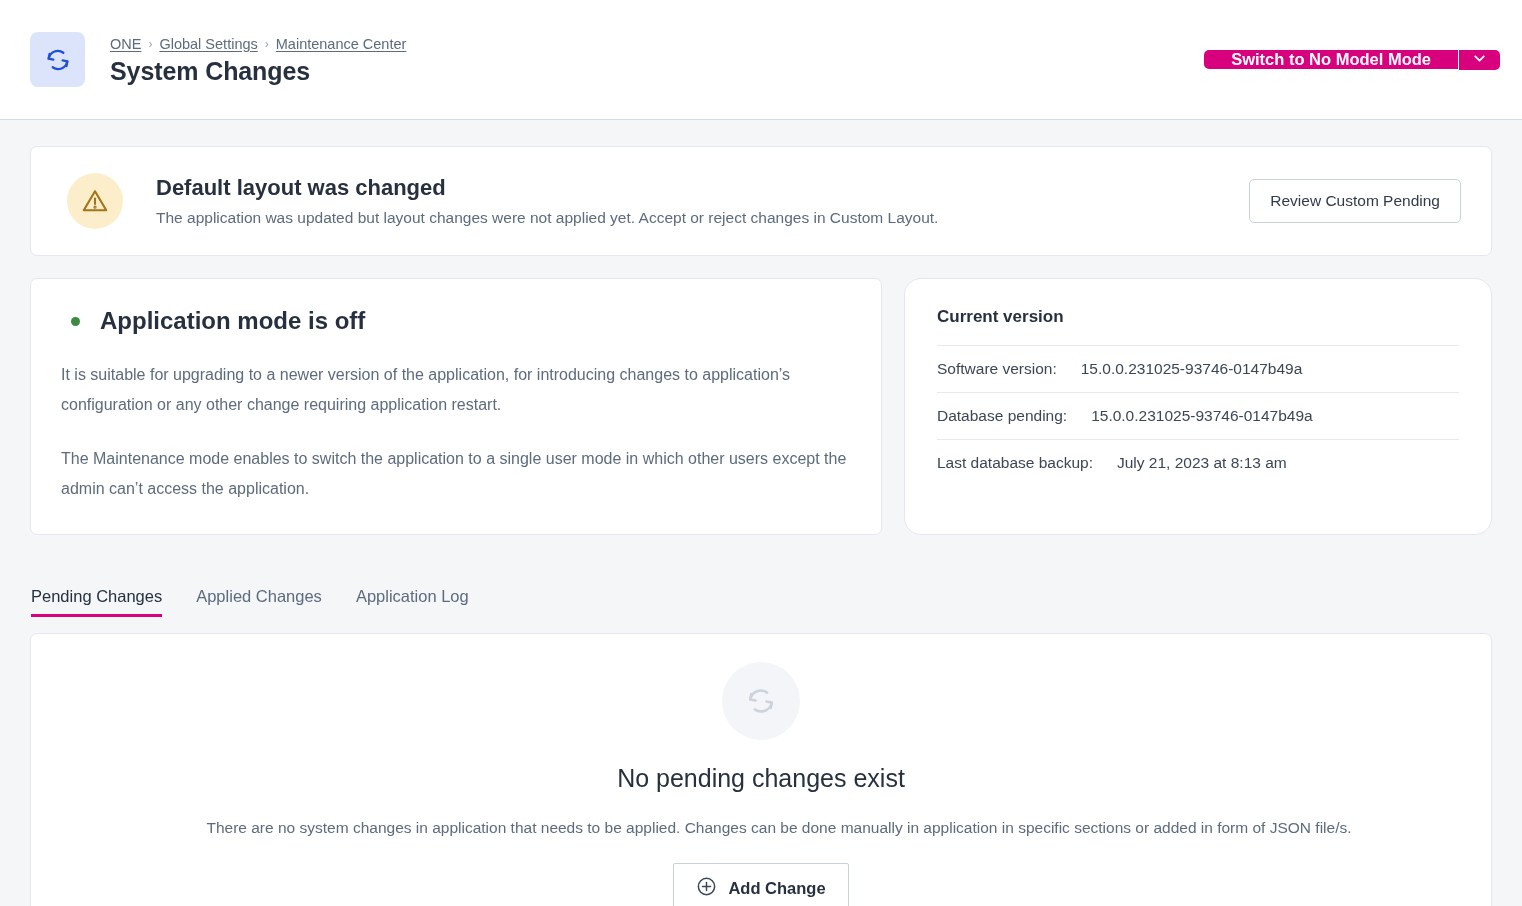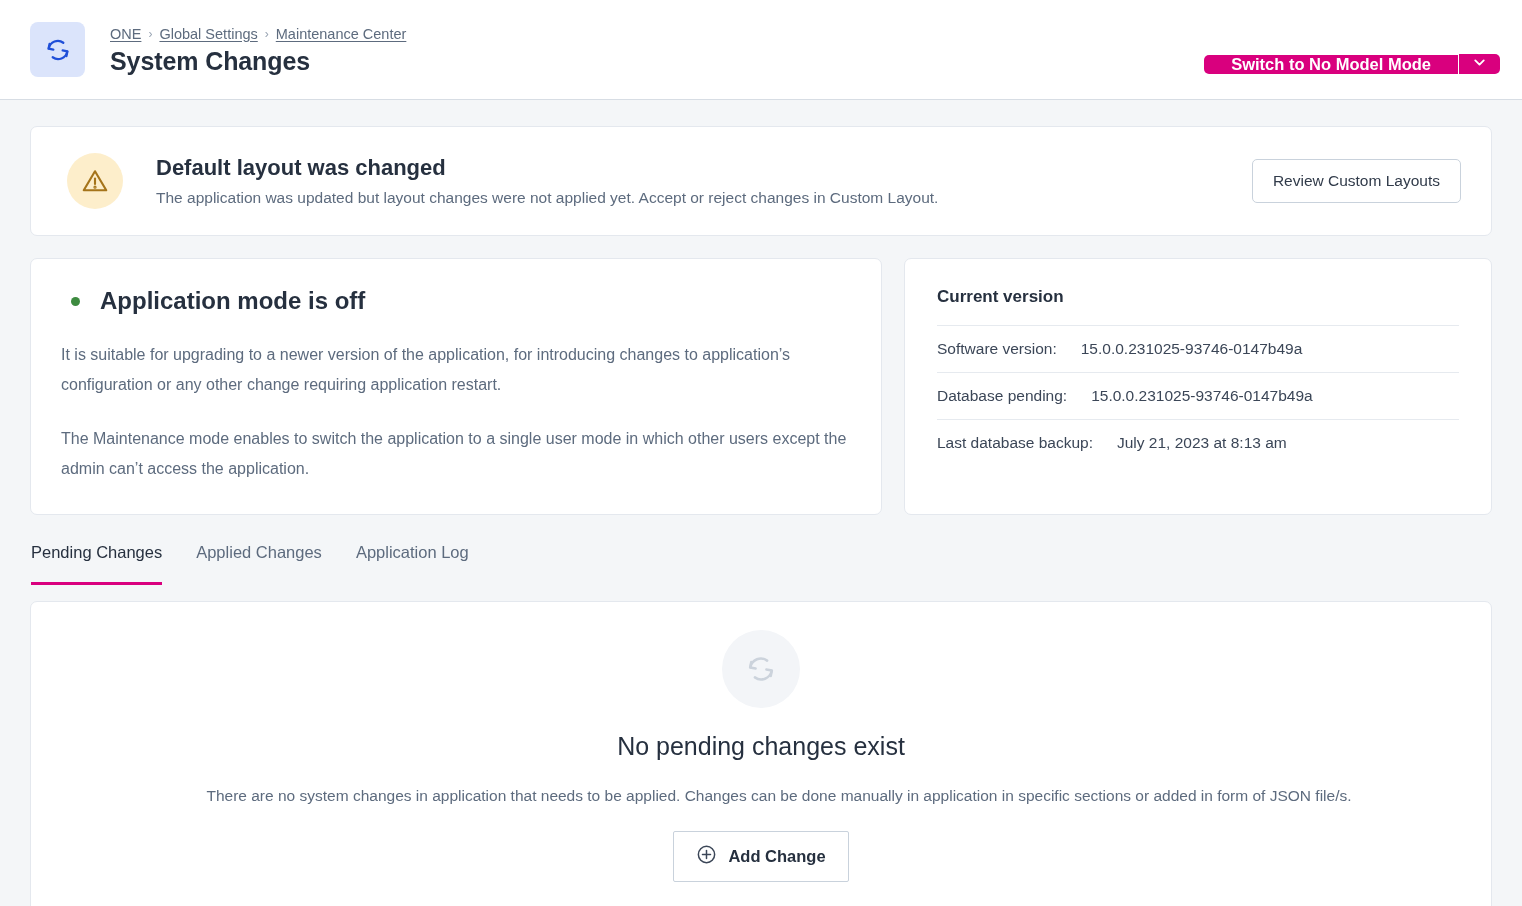--- a/index.html
+++ b/index.html
@@ -6,21 +6,21 @@
   html, body {
     width: 1522px; height: 906px;
     background: #f4f6f8;
     font-family: "Liberation Sans", sans-serif;
     color: #313b4a;
     overflow: hidden;
   }
 
   
   .app-header {
-    height: 100px;
+    height: 120px;
     background: #ffffff;
     border-bottom: 1px solid #d7dde4;
     display: flex;
     align-items: center;
     padding: 0 22px 0 30px;
   }
   .header-icon-tile {
     width: 55px; height: 55px;
     border-radius: 8px;
     background: #dbe4fb;
@@ -46,21 +46,21 @@
     color: #9aa5b4;
     font-size: 12px;
   }
   .page-title {
     font-size: 25px;
     font-weight: bold;
     color: #26303f;
     letter-spacing: -0.1px;
   }
   .header-actions { display: flex; align-items: center; flex: 0 0 auto; }
-  .split-button { display: flex; align-items: flex-end; height: 48px; }
+  .split-button { display: flex; align-items: center; height: 48px; }
   .split-main {
     background: #d9007e;
     color: #ffffff;
     font-size: 16.5px;
     font-weight: bold;
     border: none;
     border-radius: 5px 0 0 5px;
     padding: 0 27px;
     cursor: pointer;
     font-family: inherit;
@@ -121,21 +121,21 @@
     font-family: inherit;
     padding: 12px 20px;
     cursor: pointer;
     white-space: nowrap;
     flex: 0 0 auto;
   }
 
   
   .cols { display: flex; gap: 22px; align-items: stretch; }
   .col-left { width: 852px; flex: 0 0 auto; padding: 28px 30px 30px 30px; }
-  .col-right { flex: 1 1 auto; padding: 28px 32px 26px 32px; }
+  .col-right { flex: 1 1 auto; padding: 28px 32px 26px 32px; border-radius: 17px; }
 
   .mm-title {
     display: flex; align-items: center;
     font-size: 24px;
     font-weight: bold;
     color: #26303f;
     margin-bottom: 25px;
   }
   .status-dot {
     width: 9px; height: 9px;
@@ -173,24 +173,25 @@
   .tabs {
     display: flex;
     align-items: flex-end;
     gap: 34px;
     margin: 28px 0 0 0;
     padding-left: 1px;
   }
   .tab {
     font-size: 16.5px;
     color: #5d6b7e;
-    padding-bottom: 20px;
+    padding-bottom: 8px;
     border-bottom: 3px solid transparent;
     cursor: pointer;
     white-space: nowrap;
+    margin-top: 24px;
   }
   .tab.active {
     color: #26303f;
     border-bottom-color: #d9007e;
   }
 
   
   .empty-card {
     margin-top: 16px;
     height: 372px;
@@ -279,21 +280,21 @@
       <svg width="30" height="30" viewBox="0 0 24 24" fill="none" stroke="#a5741a" stroke-width="1.7" stroke-linecap="round" stroke-linejoin="round">
         <path d="M12 4.2 21 19.4H3z"></path>
         <line x1="12" y1="10" x2="12" y2="14.4"></line>
         <circle cx="12" cy="16.9" r="0.45" fill="#a5741a"></circle>
       </svg>
     </div>
     <div class="banner-text">
       <div class="banner-title">Default layout was changed</div>
       <div class="banner-desc">The application was updated but layout changes were not applied yet. Accept or reject changes in Custom Layout.</div>
     </div>
-    <button class="btn-outline">Review Custom Layouts</button>
+    <button class="btn-outline">Review Custom Pending</button>
   </div>
 
   <div class="cols">
 
     <div class="card col-left">
       <div class="mm-title">
         <span class="status-dot"></span>
         <span>Application mode is off</span>
       </div>
       <p class="mm-para">It is suitable for upgrading to a newer version of the application, for introducing changes to application’s configuration or any other change requiring application restart.</p>

